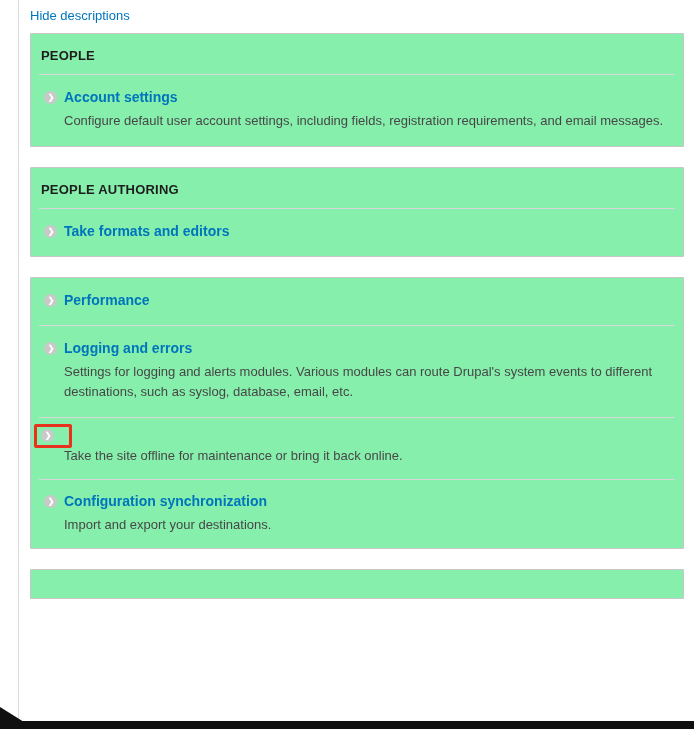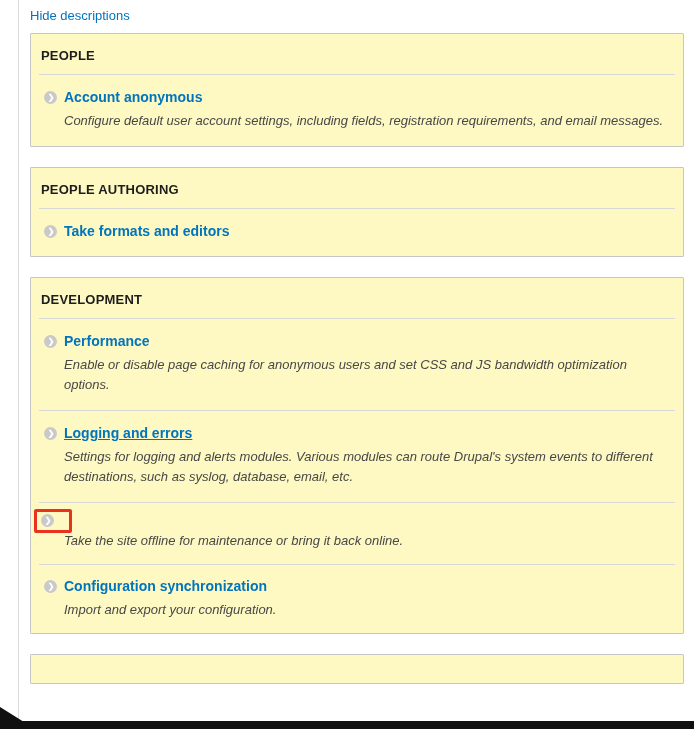--- a/index.html
+++ b/index.html
@@ -18,21 +18,21 @@
   .content { position:absolute; left:30px; top:6px; width:654px; }
 
   .toggle-link {
     display:inline-block;
     color:#0074bd; font-size:13px; text-decoration:none;
     margin-bottom:10px; cursor:pointer;
   }
 
   .panel {
     border:1px solid #c6c6c6;
-    background:#fef9c3;
+    background:#86efac;
     border-radius:1px;
     margin-bottom:20px;
     padding:0 8px;
   }
   .panel-title {
     font-size:13px; font-weight:bold; color:#1d1d1d;
     letter-spacing:.2px;
     padding:14px 2px 11px 2px;
     border-bottom:1px solid #d8d8d8;
   }
@@ -48,26 +48,25 @@
     margin-right:7px;
   }
   .chev {
     color:#ffffff; font-size:8px; font-weight:bold; line-height:1;
     transform:translateX(0.5px);
   }
   .item-link {
     color:#0074bd; font-size:14px; font-weight:bold;
     text-decoration:none; cursor:pointer;
   }
-  .item-link.underlined { text-decoration:underline; }
+  .item-link.underlined { }
 
   .item-desc {
     font-size:13px; color:#474747; line-height:20px;
     margin:4px 0 0 23px;
-    font-style:italic;
   }
 
   .highlight-box {
     display:inline-flex; align-items:center;
     border:3px solid #e8321e; border-radius:2px;
     padding:2px 8px 3px 4px;
     margin:-6px 0 -6px -10px;
   }
   .highlight-box .bullet { margin-right:7px; }
 
@@ -92,51 +91,49 @@
   <a href="#" class="toggle-link">Hide descriptions</a>
 
   
   <section class="panel">
     <h2 class="panel-title">PEOPLE</h2>
     <div class="item">
       <div class="item-head">
         <span class="bullet">
             <span class="chev">❯</span>
           </span>
-        <a href="#" class="item-link">Account anonymous</a>
+        <a href="#" class="item-link">Account settings</a>
       </div>
       <p class="item-desc">Configure default user account settings, including fields, registration requirements, and email messages.</p>
     </div>
   </section>
 
   
   <section class="panel">
     <h2 class="panel-title">PEOPLE AUTHORING</h2>
     <div class="item">
       <div class="item-head">
         <span class="bullet">
             <span class="chev">❯</span>
           </span>
         <a href="#" class="item-link">Take formats and editors</a>
       </div>
     </div>
   </section>
 
   
   <section class="panel">
-    <h2 class="panel-title">DEVELOPMENT</h2>
 
     <div class="item">
       <div class="item-head">
         <span class="bullet">
             <span class="chev">❯</span>
           </span>
         <a href="#" class="item-link">Performance</a>
       </div>
-      <p class="item-desc">Enable or disable page caching for anonymous users and set CSS and JS bandwidth optimization options.</p>
     </div>
 
     <div class="item">
       <div class="item-head">
         <span class="bullet">
             <span class="chev">❯</span>
           </span>
         <a href="#" class="item-link underlined">Logging and errors</a>
       </div>
       <p class="item-desc">Settings for logging and alerts modules. Various modules can route Drupal's system events to different destinations, such as syslog, database, email, etc.</p>
@@ -153,21 +150,21 @@
       <p class="item-desc">Take the site offline for maintenance or bring it back online.</p>
     </div>
 
     <div class="item compact">
       <div class="item-head">
         <span class="bullet">
             <span class="chev">❯</span>
           </span>
         <a href="#" class="item-link">Configuration synchronization</a>
       </div>
-      <p class="item-desc">Import and export your configuration.</p>
+      <p class="item-desc">Import and export your destinations.</p>
     </div>
   </section>
 
   
   <section class="panel">
     <div class="item">
       
       
     </div>
   </section>

